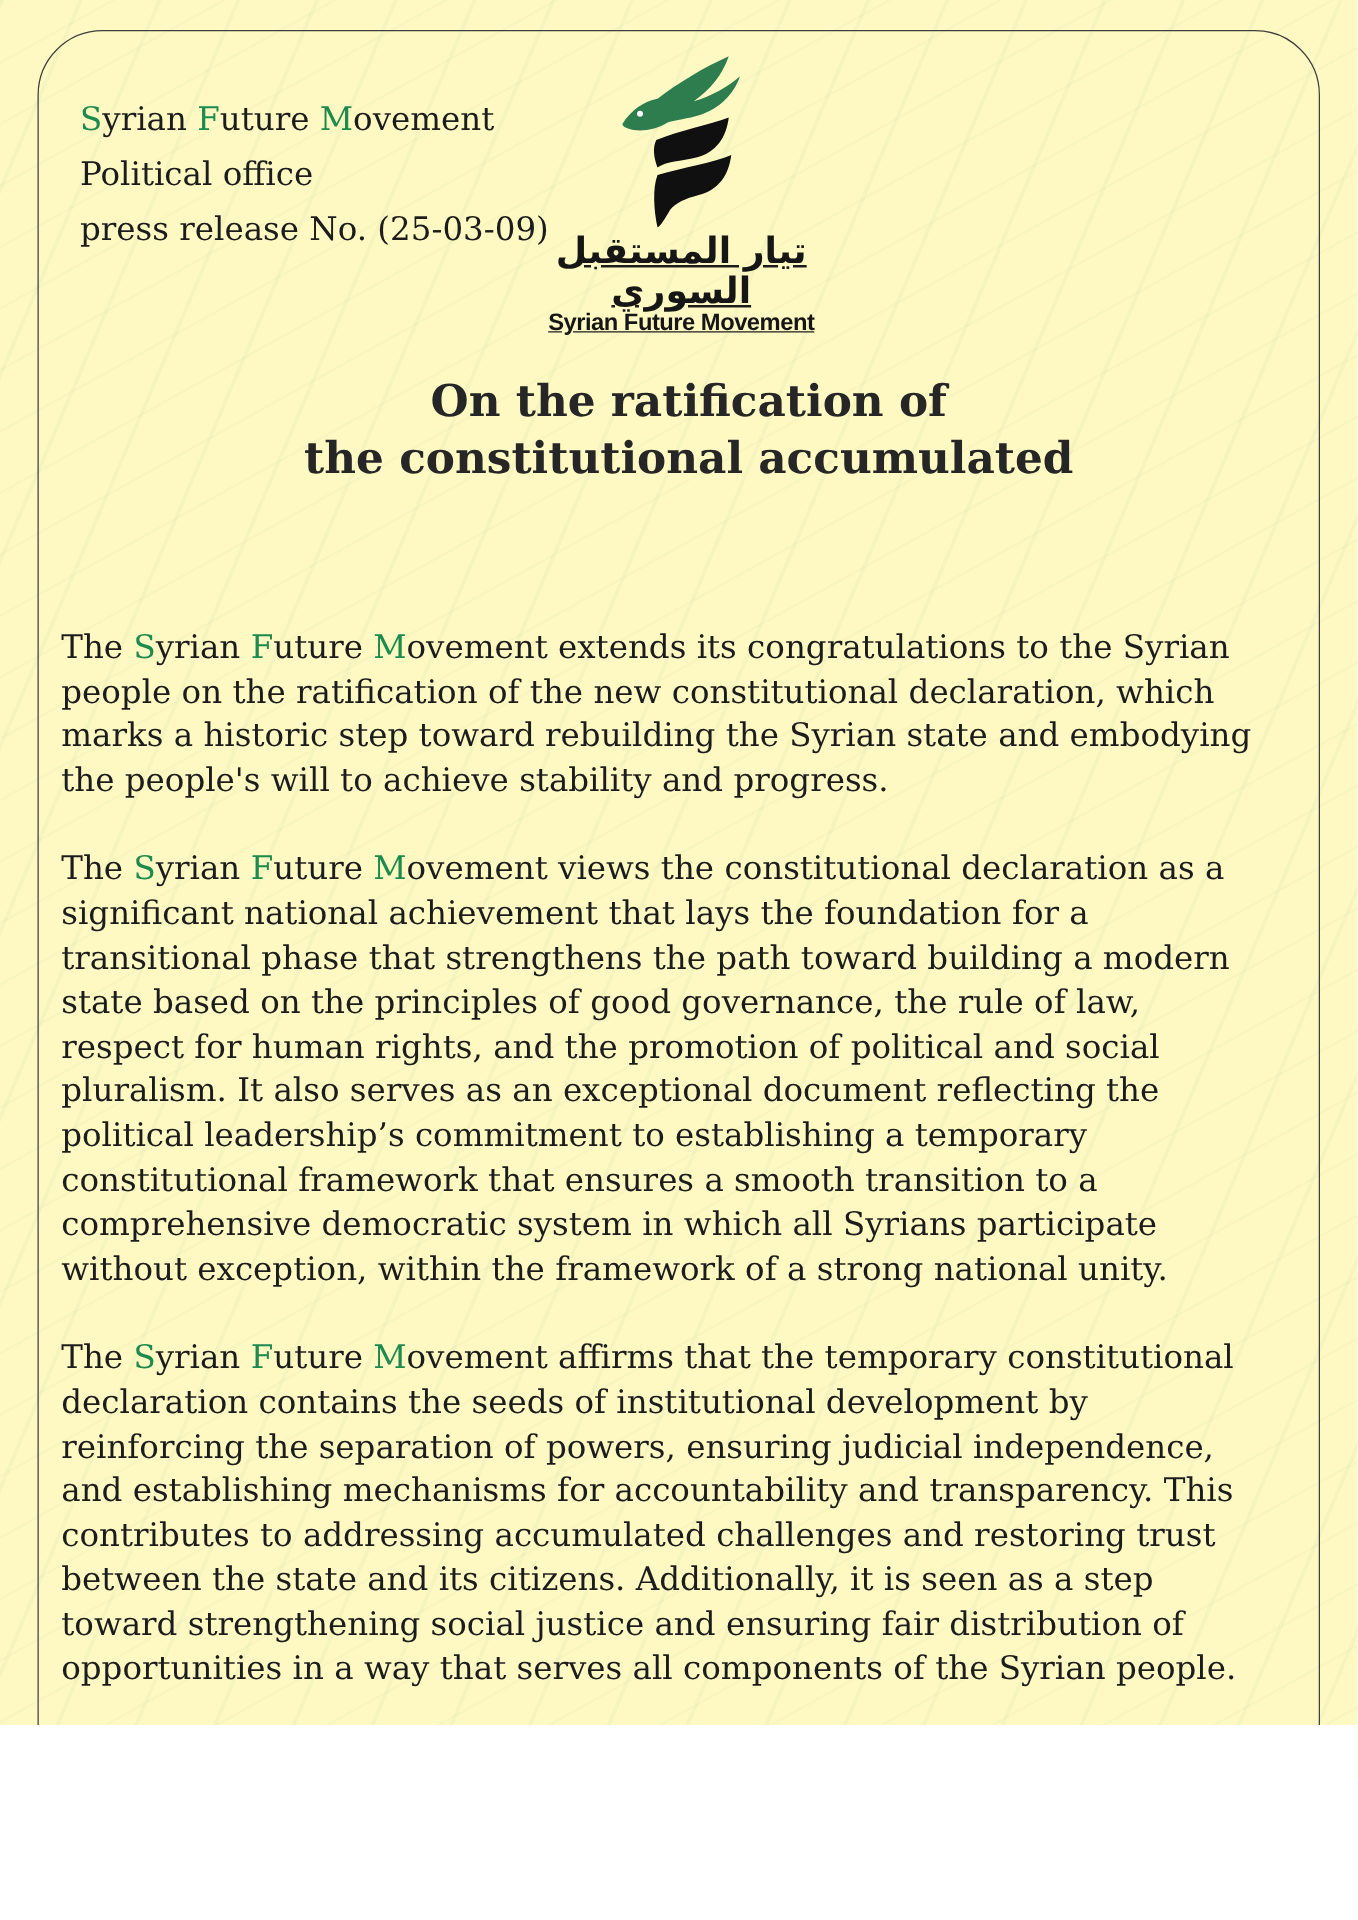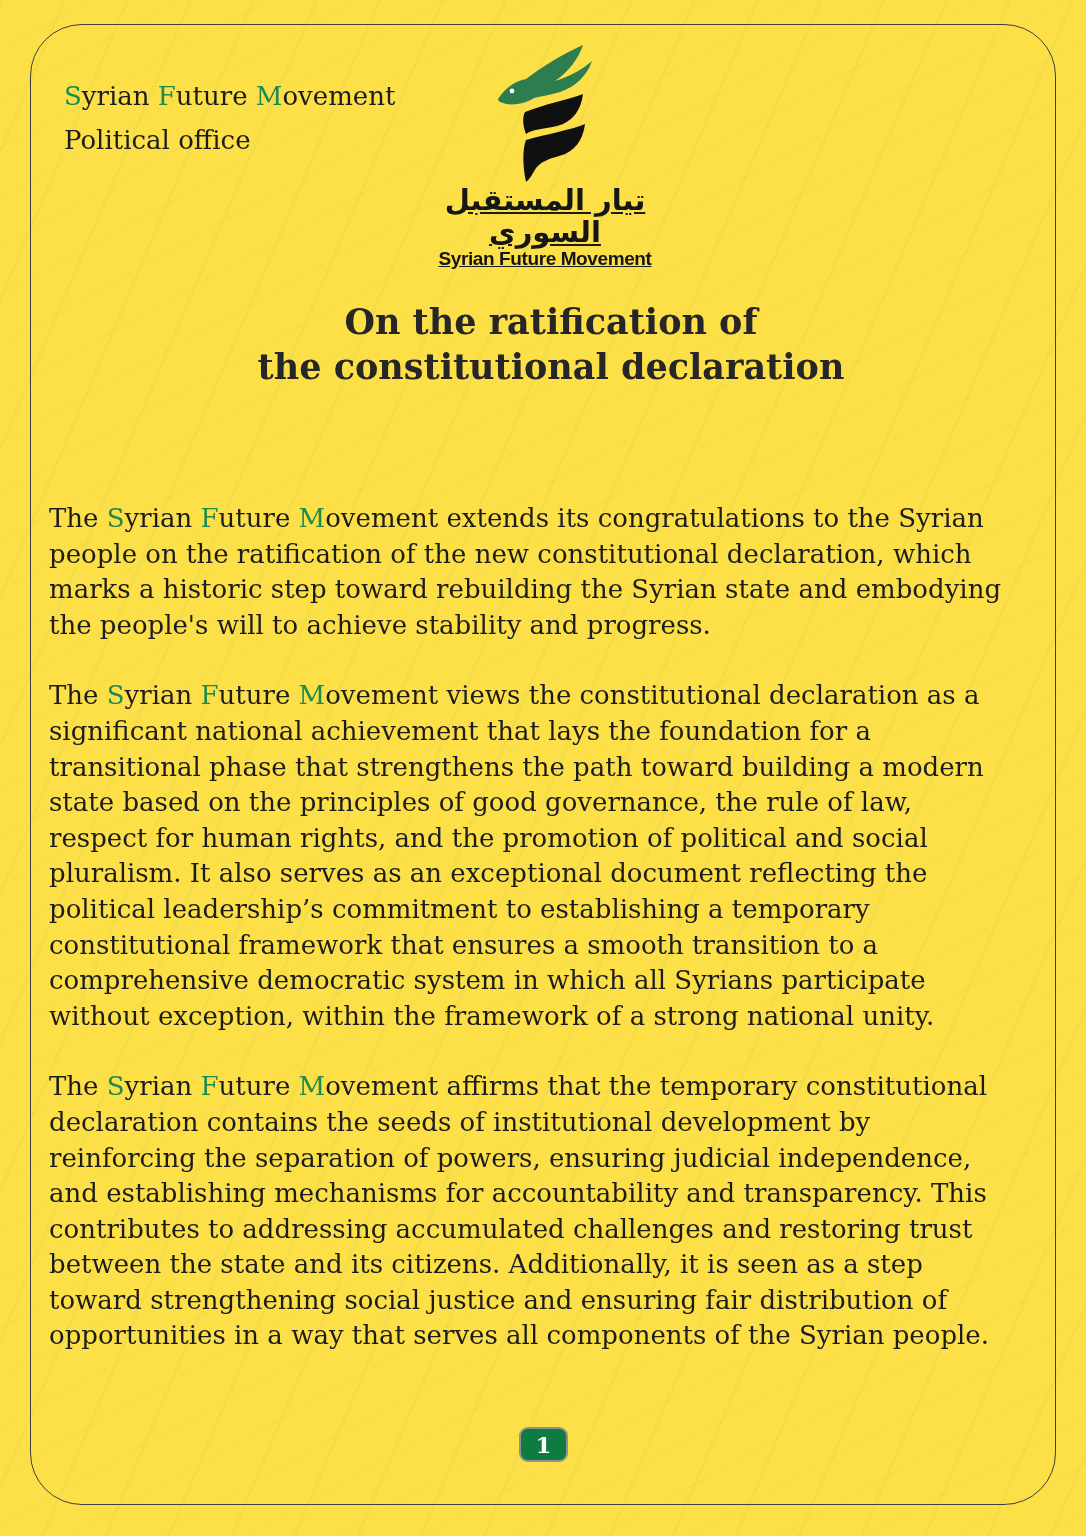--- a/index.html
+++ b/index.html
@@ -1,21 +1,21 @@
 <!DOCTYPE html>
 <html style="--accent-green: #1d8a4e; --badge-green: #0e7c41; --logo-green: #2e7d4e; --logo-black: #101010; --text: #1c1c1c;"><head>
 <meta charset="utf-8">
 <style>
   * { margin: 0; padding: 0; box-sizing: border-box; }
   html, body { background: #ffffff; }
   .page {
     position: relative;
     width: 1086px;
-    height: 1536px;
-    background: #fde047;
+    height: 1380px;
+    background: #fef9c3;
     font-family: "DejaVu Serif", "Liberation Serif", serif;
     color: var(--text, #1c1c1c);
     overflow: hidden;
   }
   
   .watermark {
     position: absolute;
     inset: 0;
     background-image:
       repeating-linear-gradient(113deg, rgba(88,152,108,0.05) 0 3px, transparent 3px 58px),
@@ -104,36 +104,37 @@
 </head>
 <body>
 
 <div class="page">
   <div class="watermark"></div>
   <div class="card-border"></div>
 
   <div class="header-block">
     <div><span class="accent">S</span><span>yrian </span><span class="accent">F</span><span>uture </span><span class="accent">M</span><span>ovement</span></div>
     <div>Political office</div>
+    <div>press release No. (25-03-09)</div>
   </div>
 
   <div class="logo">
     <svg width="100" height="140" viewBox="0 0 100 140" aria-hidden="true">
       <path fill="var(--logo-green, #2e7d4e)" d="M3,57 C10,46 20,39 31,37 C48,24 68,12 88,3 C83,18 73,30 60,39 C74,35 88,27 97,19 C92,34 80,45 65,50 C55,53 46,54 39,56 C30,62 16,64 8,61 C5,60 3,59 3,57 Z"></path>
       <circle cx="17" cy="49" r="2.4" fill="#fbfbf9"></circle>
       <path fill="var(--logo-black, #101010)" d="M30,70 C50,62 72,58 88,52 C86,68 78,80 62,84 C50,87 38,87 31,92 C28,84 27,76 30,70 Z"></path>
       <path fill="var(--logo-black, #101010)" d="M31,98 C52,92 76,88 90,82 C88,98 80,110 64,114 C53,117 46,120 41,126 C37,133 34,138 31,140 C28,126 27,108 31,98 Z"></path>
     </svg>
     <div class="logo-arabic">تيار المستقبل السوري</div>
     <div class="logo-english">Syrian Future Movement</div>
   </div>
 
   <div class="doc-title">
     <div>On the ratification of</div>
-    <div>the constitutional declaration</div>
+    <div>the constitutional accumulated</div>
   </div>
 
   <div class="body-text">
     <p><span>The </span><span class="accent">S</span><span>yrian </span><span class="accent">F</span><span>uture </span><span class="accent">M</span><span>ovement extends its congratulations to the Syrian people on the ratification of the new constitutional declaration, which marks a historic step toward rebuilding the Syrian state and embodying the people's will to achieve stability and progress.</span></p>
     <p><span>The </span><span class="accent">S</span><span>yrian </span><span class="accent">F</span><span>uture </span><span class="accent">M</span><span>ovement views the constitutional declaration as a significant national achievement that lays the foundation for a transitional phase that strengthens the path toward building a modern state based on the principles of good governance, the rule of law, respect for human rights, and the promotion of political and social pluralism. It also serves as an exceptional document reflecting the political leadership’s commitment to establishing a temporary constitutional framework that ensures a smooth transition to a comprehensive democratic system in which all Syrians participate without exception, within the framework of a strong national unity.</span></p>
     <p><span>The </span><span class="accent">S</span><span>yrian </span><span class="accent">F</span><span>uture </span><span class="accent">M</span><span>ovement affirms that the temporary constitutional declaration contains the seeds of institutional development by reinforcing the separation of powers, ensuring judicial independence, and establishing mechanisms for accountability and transparency. This contributes to addressing accumulated challenges and restoring trust between the state and its citizens. Additionally, it is seen as a step toward strengthening social justice and ensuring fair distribution of opportunities in a way that serves all components of the Syrian people.</span></p>
   </div>
 
   <div class="page-badge">1</div>
 </div>

